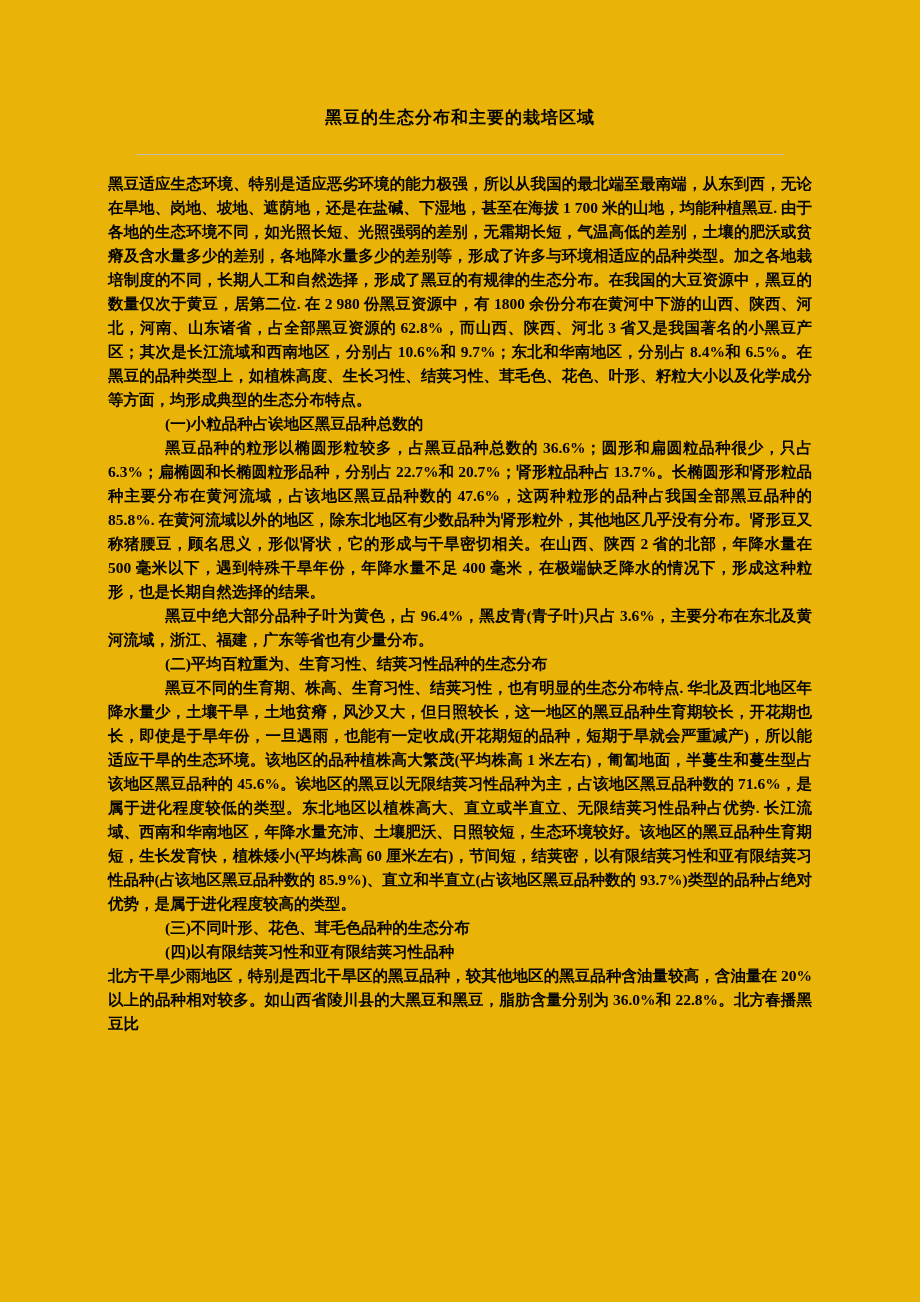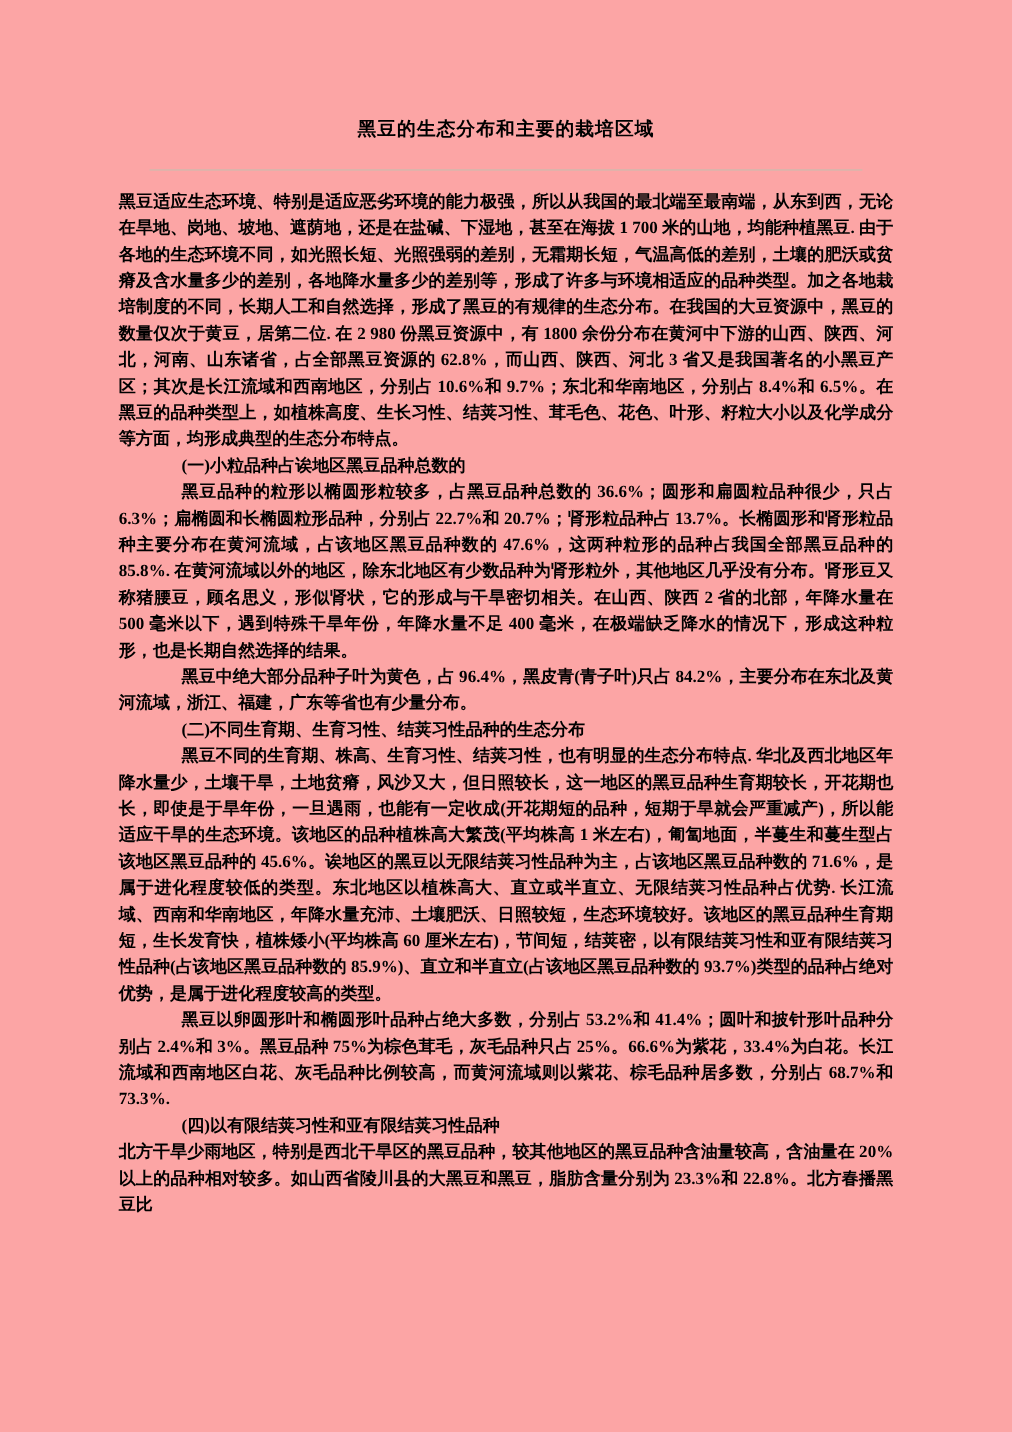--- a/index.html
+++ b/index.html
@@ -12,21 +12,21 @@
     height: 1302px;
     overflow: hidden;
     color: #000000;
     font-family: "Liberation Serif", "DejaVu Serif", serif;
   }
   .page {
     box-sizing: border-box;
     width: 920px;
     height: 1302px;
     padding: 106px 108px 0 108px;
-    background: #fca5a5;
+    background: #eab308;
   }
   .doc-title {
     margin: 0;
     text-align: center;
     font-size: 17px;
     font-weight: 700;
     letter-spacing: 1px;
     font-family: "DejaVu Sans", "Liberation Sans", sans-serif;
     color: #000000;
   }
@@ -56,20 +56,20 @@
 </head>
 <body>
 
 <div class="page">
   <h1 class="doc-title">黑豆的生态分布和主要的栽培区域</h1>
   <hr class="title-divider">
   <div class="doc-body">
       <p class="para">黑豆适应生态环境、特别是适应恶劣环境的能力极强，所以从我国的最北端至最南端，从东到西，无论在旱地、岗地、坡地、遮荫地，还是在盐碱、下湿地，甚至在海拔 1 700 米的山地，均能种植黑豆. 由于各地的生态环境不同，如光照长短、光照强弱的差别，无霜期长短，气温高低的差别，土壤的肥沃或贫瘠及含水量多少的差别，各地降水量多少的差别等，形成了许多与环境相适应的品种类型。加之各地栽培制度的不同，长期人工和自然选择，形成了黑豆的有规律的生态分布。在我国的大豆资源中，黑豆的数量仅次于黄豆，居第二位. 在 2 980 份黑豆资源中，有 1800 余份分布在黄河中下游的山西、陕西、河北，河南、山东诸省，占全部黑豆资源的 62.8%，而山西、陕西、河北 3 省又是我国著名的小黑豆产区；其次是长江流域和西南地区，分别占 10.6%和 9.7%；东北和华南地区，分别占 8.4%和 6.5%。在黑豆的品种类型上，如植株高度、生长习性、结荚习性、茸毛色、花色、叶形、籽粒大小以及化学成分等方面，均形成典型的生态分布特点。</p>
       <p class="para indent">(一)小粒品种占诶地区黑豆品种总数的</p>
       <p class="para indent">黑豆品种的粒形以椭圆形粒较多，占黑豆品种总数的 36.6%；圆形和扁圆粒品种很少，只占 6.3%；扁椭圆和长椭圆粒形品种，分别占 22.7%和 20.7%；肾形粒品种占 13.7%。长椭圆形和肾形粒品种主要分布在黄河流域，占该地区黑豆品种数的 47.6%，这两种粒形的品种占我国全部黑豆品种的 85.8%. 在黄河流域以外的地区，除东北地区有少数品种为肾形粒外，其他地区几乎没有分布。肾形豆又称猪腰豆，顾名思义，形似肾状，它的形成与干旱密切相关。在山西、陕西 2 省的北部，年降水量在 500 毫米以下，遇到特殊干旱年份，年降水量不足 400 毫米，在极端缺乏降水的情况下，形成这种粒形，也是长期自然选择的结果。</p>
-      <p class="para indent">黑豆中绝大部分品种子叶为黄色，占 96.4%，黑皮青(青子叶)只占 84.2%，主要分布在东北及黄河流域，浙江、福建，广东等省也有少量分布。</p>
-      <p class="para indent">(二)不同生育期、生育习性、结荚习性品种的生态分布</p>
+      <p class="para indent">黑豆中绝大部分品种子叶为黄色，占 96.4%，黑皮青(青子叶)只占 3.6%，主要分布在东北及黄河流域，浙江、福建，广东等省也有少量分布。</p>
+      <p class="para indent">(二)平均百粒重为、生育习性、结荚习性品种的生态分布</p>
       <p class="para indent">黑豆不同的生育期、株高、生育习性、结荚习性，也有明显的生态分布特点. 华北及西北地区年降水量少，土壤干旱，土地贫瘠，风沙又大，但日照较长，这一地区的黑豆品种生育期较长，开花期也长，即使是于旱年份，一旦遇雨，也能有一定收成(开花期短的品种，短期于旱就会严重减产)，所以能适应干旱的生态环境。该地区的品种植株高大繁茂(平均株高 1 米左右)，匍匐地面，半蔓生和蔓生型占该地区黑豆品种的 45.6%。诶地区的黑豆以无限结荚习性品种为主，占该地区黑豆品种数的 71.6%，是属于进化程度较低的类型。东北地区以植株高大、直立或半直立、无限结荚习性品种占优势. 长江流域、西南和华南地区，年降水量充沛、土壤肥沃、日照较短，生态环境较好。该地区的黑豆品种生育期短，生长发育快，植株矮小(平均株高 60 厘米左右)，节间短，结荚密，以有限结荚习性和亚有限结荚习性品种(占该地区黑豆品种数的 85.9%)、直立和半直立(占该地区黑豆品种数的 93.7%)类型的品种占绝对优势，是属于进化程度较高的类型。</p>
-      <p class="para indent">黑豆以卵圆形叶和椭圆形叶品种占绝大多数，分别占 53.2%和 41.4%；圆叶和披针形叶品种分别占 2.4%和 3%。黑豆品种 75%为棕色茸毛，灰毛品种只占 25%。66.6%为紫花，33.4%为白花。长江流域和西南地区白花、灰毛品种比例较高，而黄河流域则以紫花、棕毛品种居多数，分别占 68.7%和 73.3%.</p>
+      <p class="para indent">(三)不同叶形、花色、茸毛色品种的生态分布</p>
       <p class="para indent">(四)以有限结荚习性和亚有限结荚习性品种</p>
-      <p class="para">北方干旱少雨地区，特别是西北干旱区的黑豆品种，较其他地区的黑豆品种含油量较高，含油量在 20%以上的品种相对较多。如山西省陵川县的大黑豆和黑豆，脂肪含量分别为 23.3%和 22.8%。北方春播黑豆比</p>
+      <p class="para">北方干旱少雨地区，特别是西北干旱区的黑豆品种，较其他地区的黑豆品种含油量较高，含油量在 20%以上的品种相对较多。如山西省陵川县的大黑豆和黑豆，脂肪含量分别为 36.0%和 22.8%。北方春播黑豆比</p>
     </div>
 </div>
 
 </body></html>

